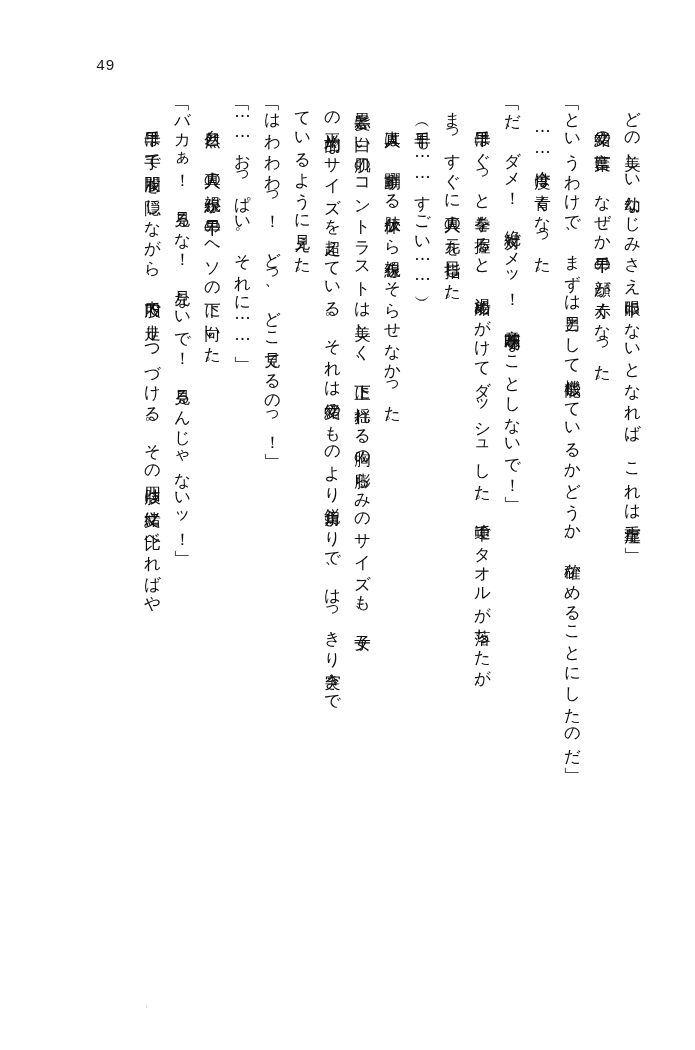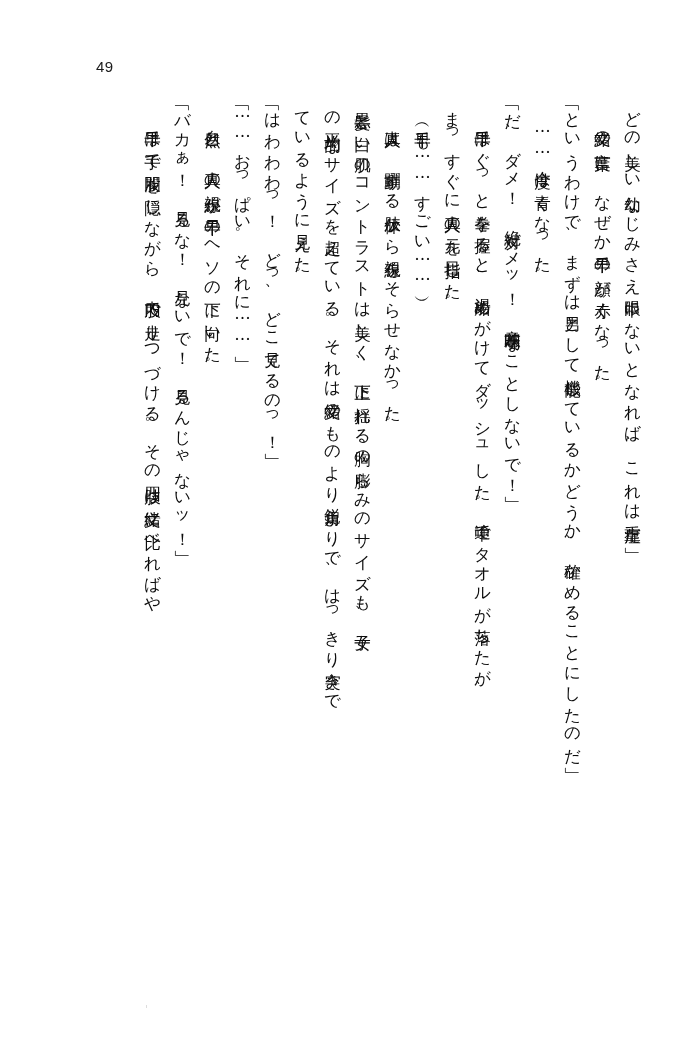--- a/index.html
+++ b/index.html
@@ -21,21 +21,21 @@
     top: 0;
     width: 695px;
     height: 1050px;
     background: #ffffff;
   }
   .page-number {
     position: absolute;
     left: 96px;
     top: 58px;
     font-size: 15px;
-    font-family: Liberation Sans, sans-serif;
+    font-family: Liberation Mono, monospace;
     letter-spacing: 0.5px;
     color: #1a1a1a;
     text-align: right;
   }
   .text-body {
     position: absolute;
     left: 62px;
     top: 100px;
     width: 578px;
     height: 880px;

